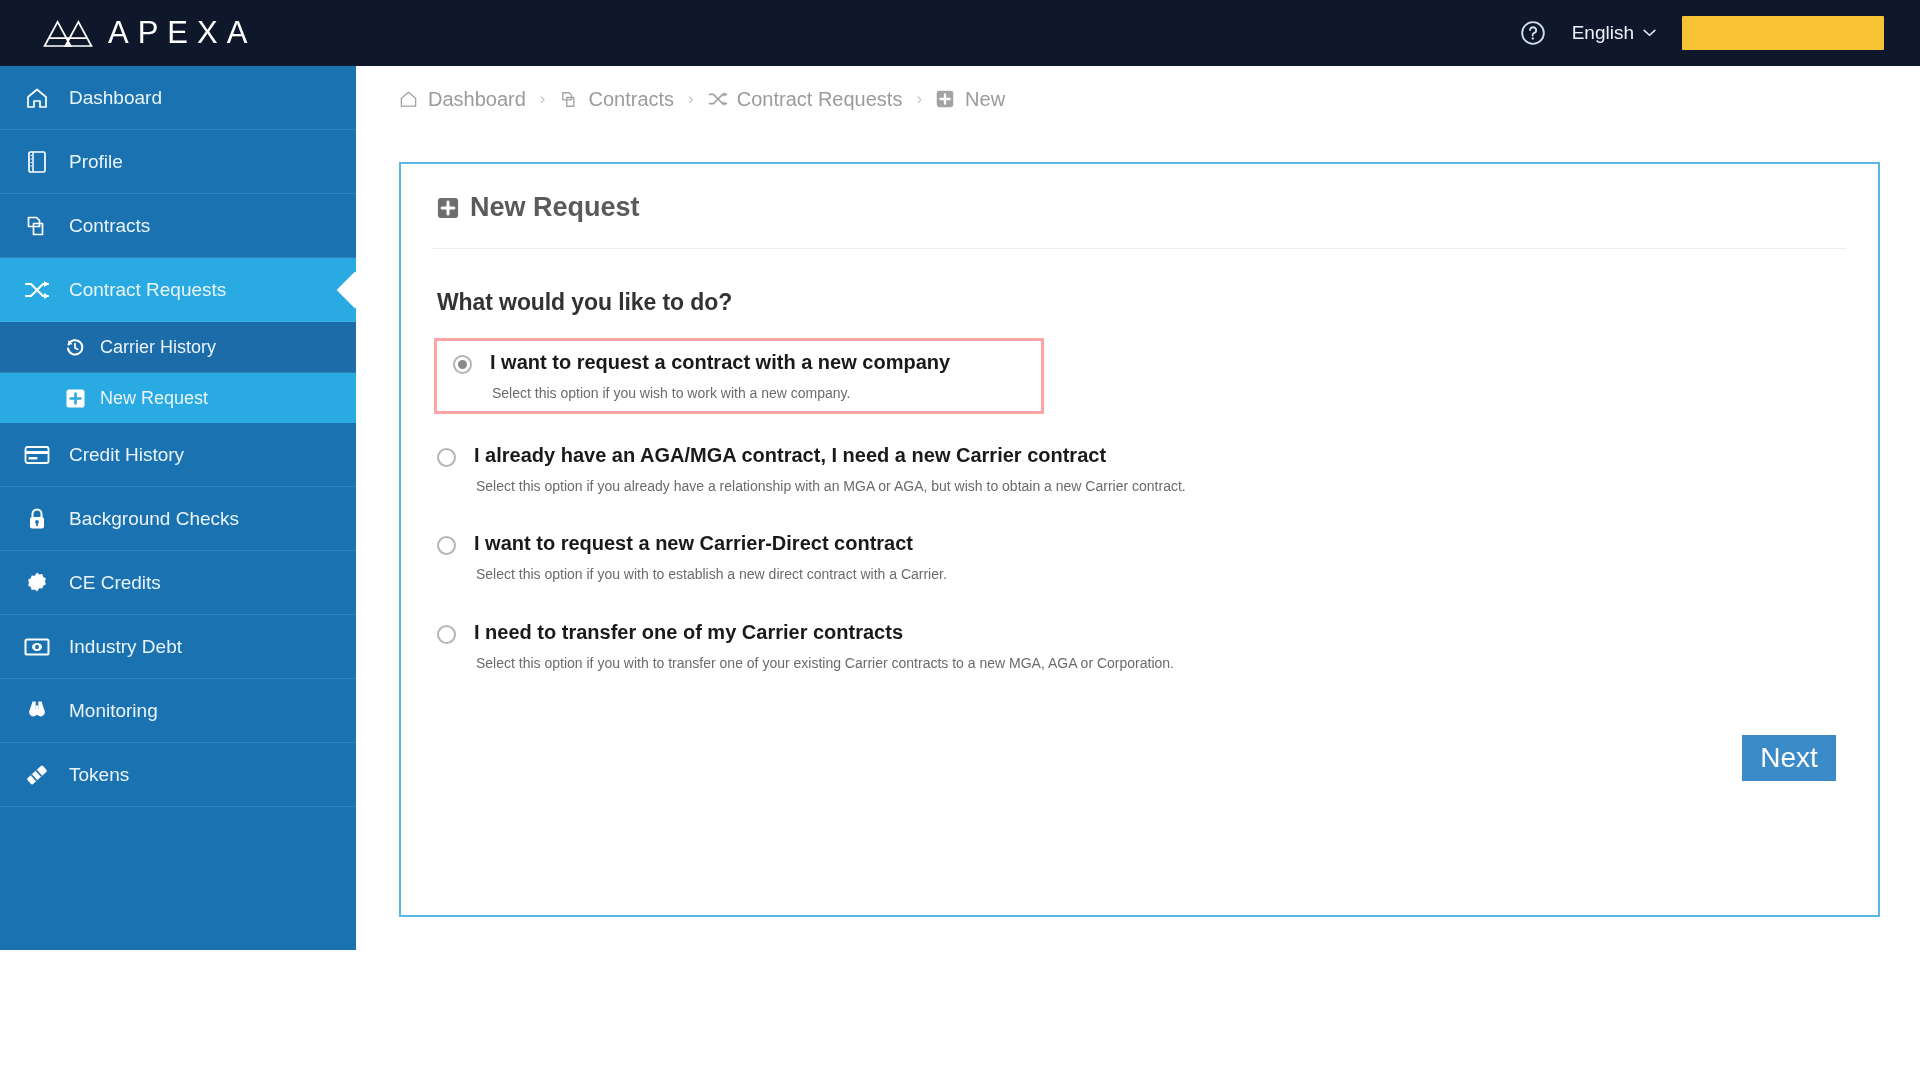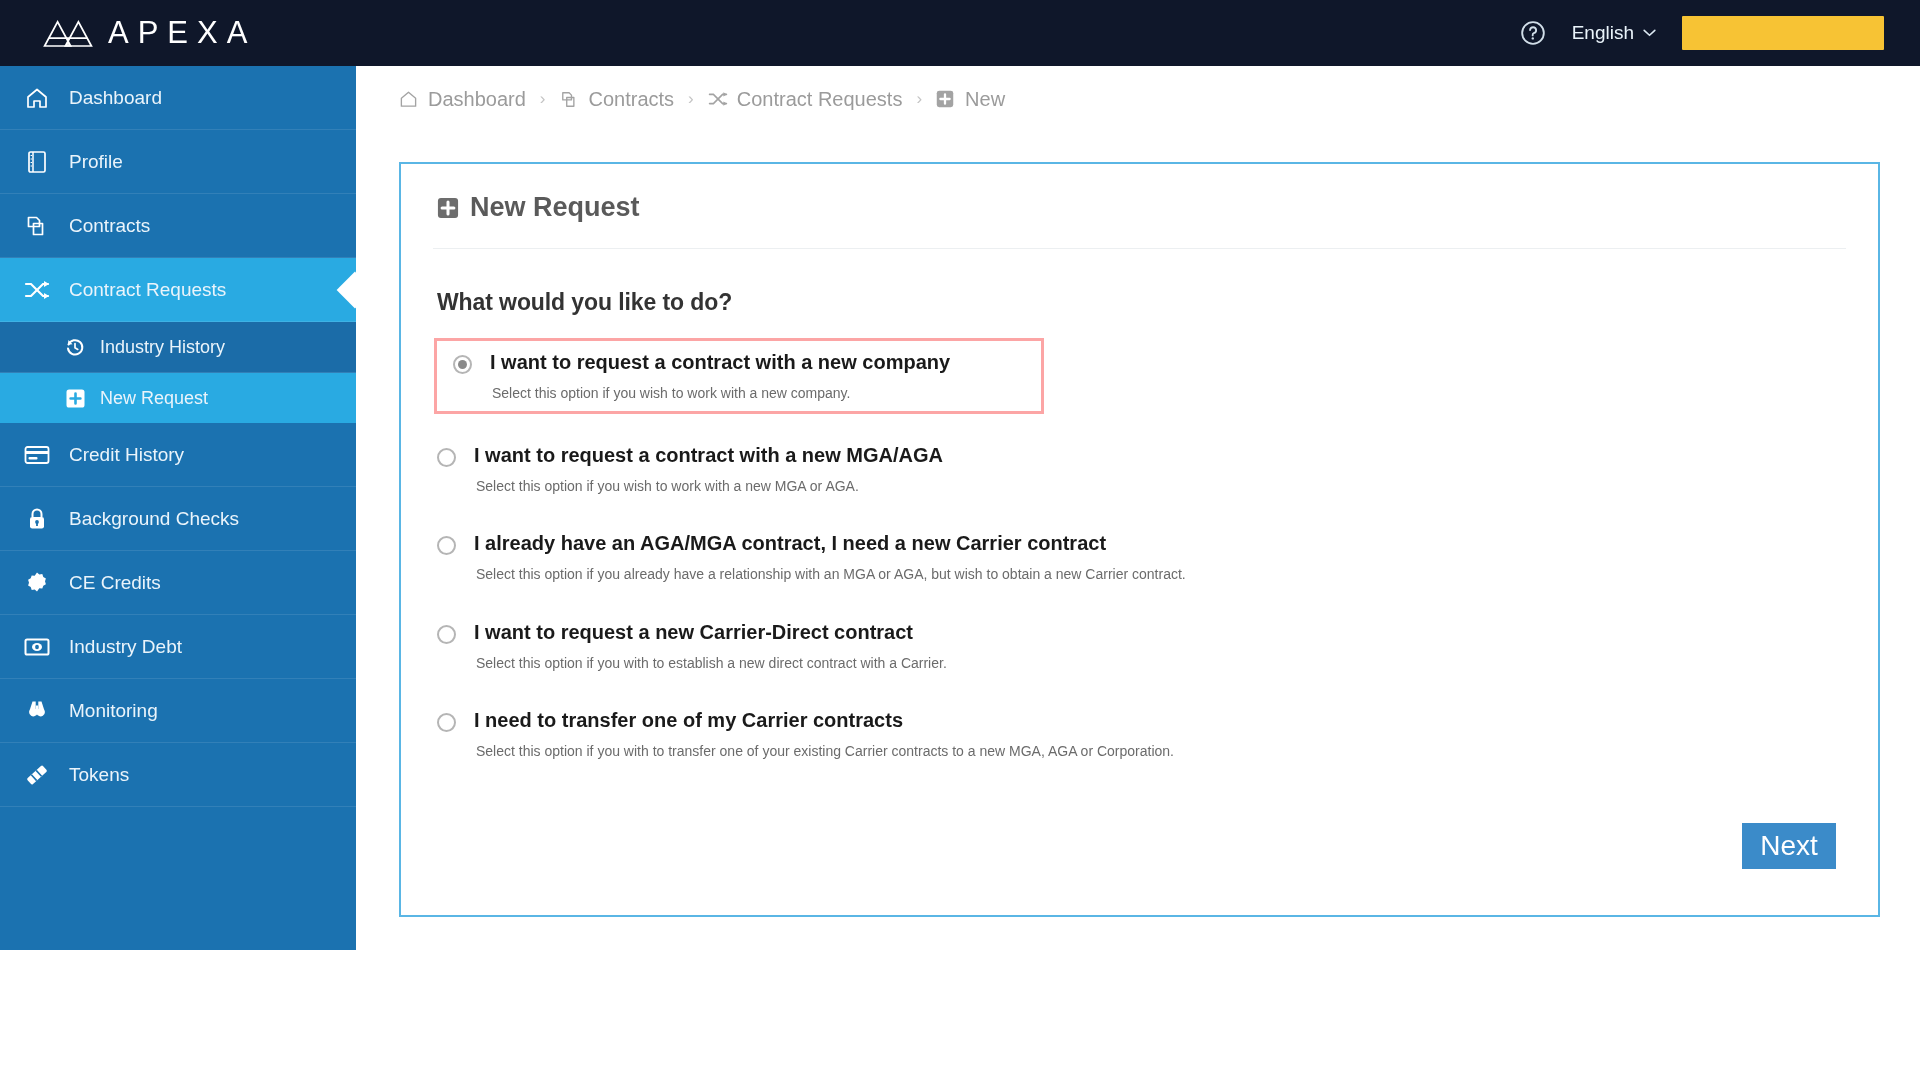--- a/index.html
+++ b/index.html
@@ -281,21 +281,21 @@
   </div>
 
   <div class="subnav-item">
     <span class="ico">
       <svg width="20" height="20" viewBox="0 0 20 20">
           <path d="M3.5 7.5 A7.2 7.2 0 1 1 3 11.5" fill="none" stroke="#ffffff" stroke-width="2" stroke-linecap="round"></path>
           <path d="M7.5 7.2 L2.9 7.7 L3.4 3.1 Z" fill="#ffffff"></path>
           <path d="M10 6.5 v4.2 l2.8 1.7" fill="none" stroke="#ffffff" stroke-width="1.7" stroke-linecap="round"></path>
         </svg>
     </span>
-    <span>Industry History</span>
+    <span>Carrier History</span>
   </div>
   <div class="subnav-sep"></div>
 
   <div class="subnav-item selected">
     <span class="ico">
       <svg width="19" height="19" viewBox="0 0 19 19">
           <rect x="0.5" y="0.5" width="18" height="18" rx="2.6" fill="#ffffff"></rect>
           <path d="M9.5 4.6 V14.4 M4.6 9.5 H14.4" stroke="#29aae2" stroke-width="2.6" stroke-linecap="round"></path>
         </svg>
     </span>
@@ -432,27 +432,20 @@
     <div class="options">
 
       <div class="option highlight">
         <span class="radio checked"></span>
         <div class="opt-body">
           <div class="opt-label">I want to request a contract with a new company</div>
           <div class="opt-desc">Select this option if you wish to work with a new company.</div>
         </div>
       </div>
 
-      <div class="option" style="margin-top:22px">
-        <span class="radio"></span>
-        <div class="opt-body">
-          <div class="opt-label">I want to request a contract with a new MGA/AGA</div>
-          <div class="opt-desc">Select this option if you wish to work with a new MGA or AGA.</div>
-        </div>
-      </div>
 
       <div class="option" style="margin-top:22px">
         <span class="radio"></span>
         <div class="opt-body">
           <div class="opt-label">I already have an AGA/MGA contract, I need a new Carrier contract</div>
           <div class="opt-desc">Select this option if you already have a relationship with an MGA or AGA, but wish to obtain a new Carrier contract.</div>
         </div>
       </div>
 
       <div class="option" style="margin-top:22px">

